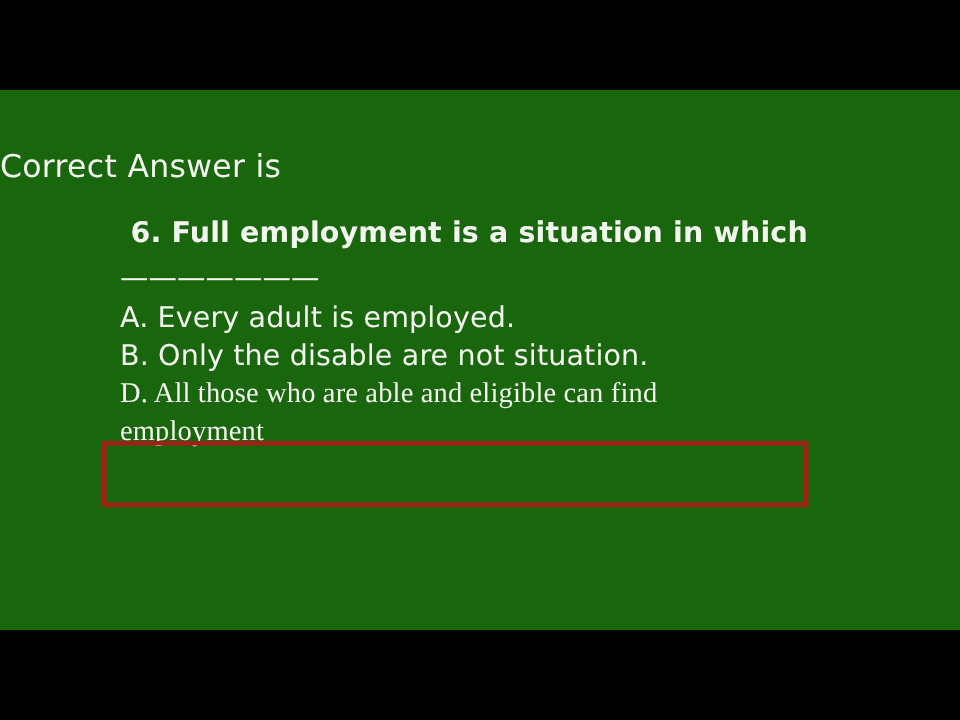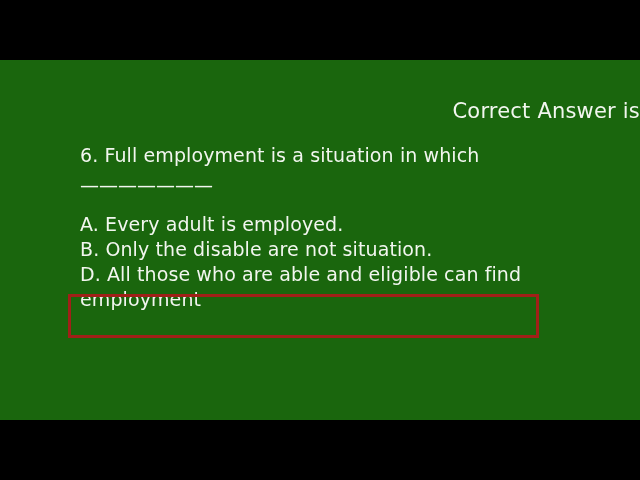--- a/index.html
+++ b/index.html
@@ -39,69 +39,70 @@
     top: 60px;
     width: 640px;
     height: 360px;
     background: #1a660d;
   }
   #slide-title {
     position: absolute;
     left: 0;
     top: 38px;
     width: 640px;
-    text-align: right;
+    text-align: left;
     color: #f2f6ef;
     font-size: 21px;
     font-weight: 400;
     letter-spacing: 0.2px;
     line-height: 26px;
     white-space: nowrap;
   }
   #question-text {
     position: absolute;
-    left: 80px;
+    left: 87px;
     top: 83px;
     color: #f2f6ef;
     font-size: 19px;
-    font-weight: 400;
+    font-weight: 700;
     line-height: 25px;
     letter-spacing: 0.1px;
     white-space: nowrap;
   }
   #question-blank {
     position: absolute;
     left: 80px;
     top: 113px;
     color: #f2f6ef;
     font-size: 19px;
     font-weight: 400;
     line-height: 25px;
     letter-spacing: 0px;
     white-space: nowrap;
   }
   #options-list {
     position: absolute;
     left: 80px;
-    top: 152px;
+    top: 140px;
     width: 500px;
   }
   .option-row {
     color: #f2f6ef;
     font-size: 19px;
     font-weight: 400;
     line-height: 25px;
     letter-spacing: 0.1px;
     white-space: nowrap;
     margin: 0;
     padding: 0;
   }
   .option-row.wrapped {
     white-space: normal;
     max-width: 455px;
+    font-family: Liberation Serif, serif;
   }
   
   #answer-highlight-box {
     position: absolute;
     left: 68px;
     top: 234px;
     width: 471px;
     height: 44px;
     border: 3px solid #a02018;
     box-sizing: border-box;

